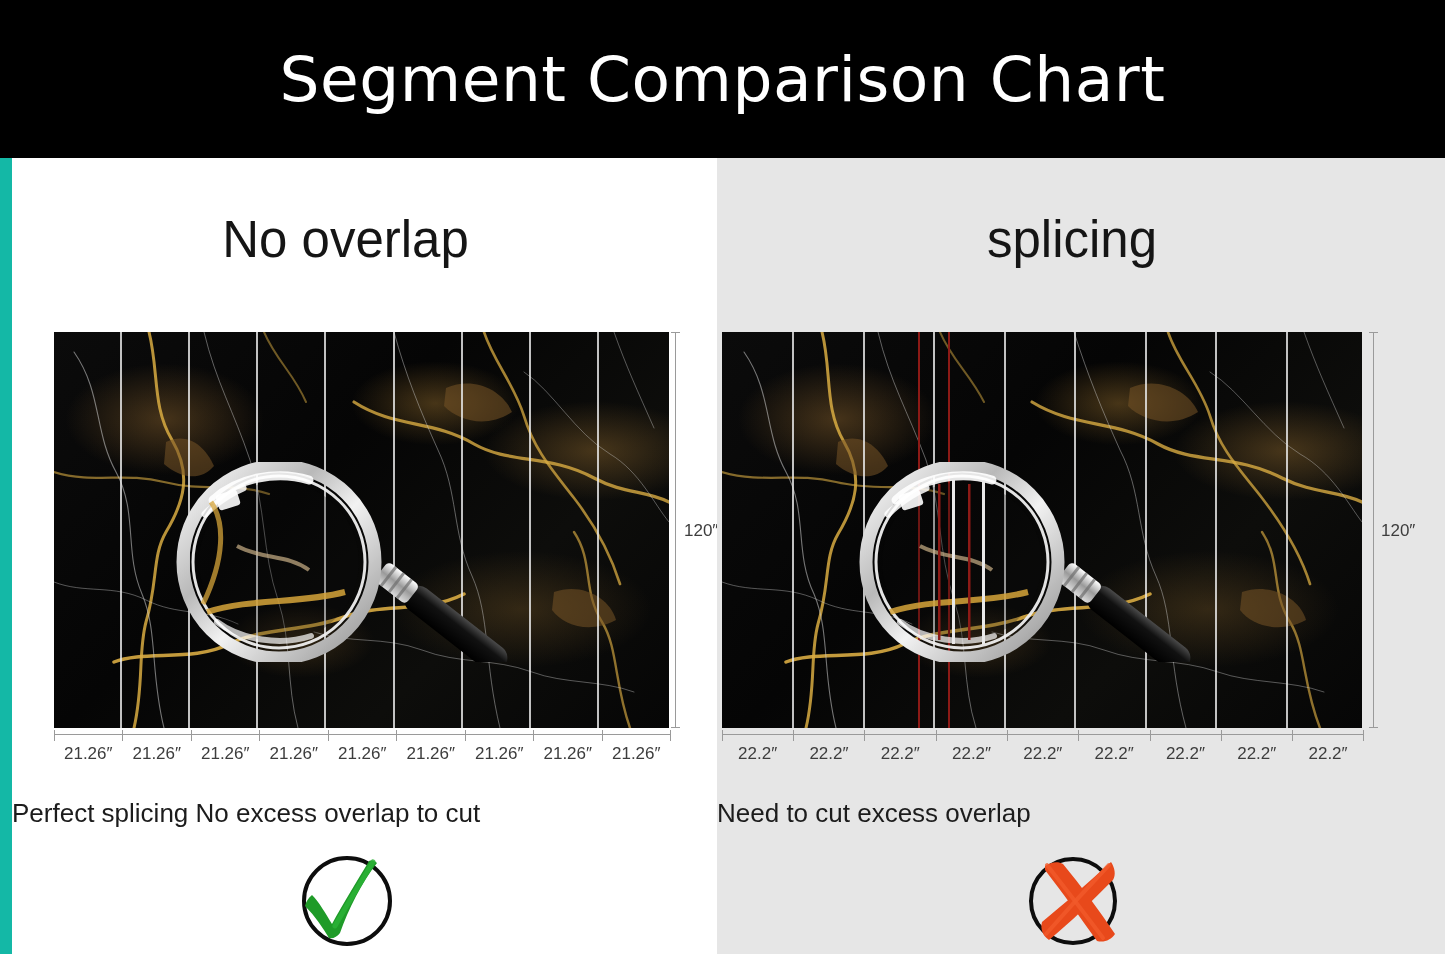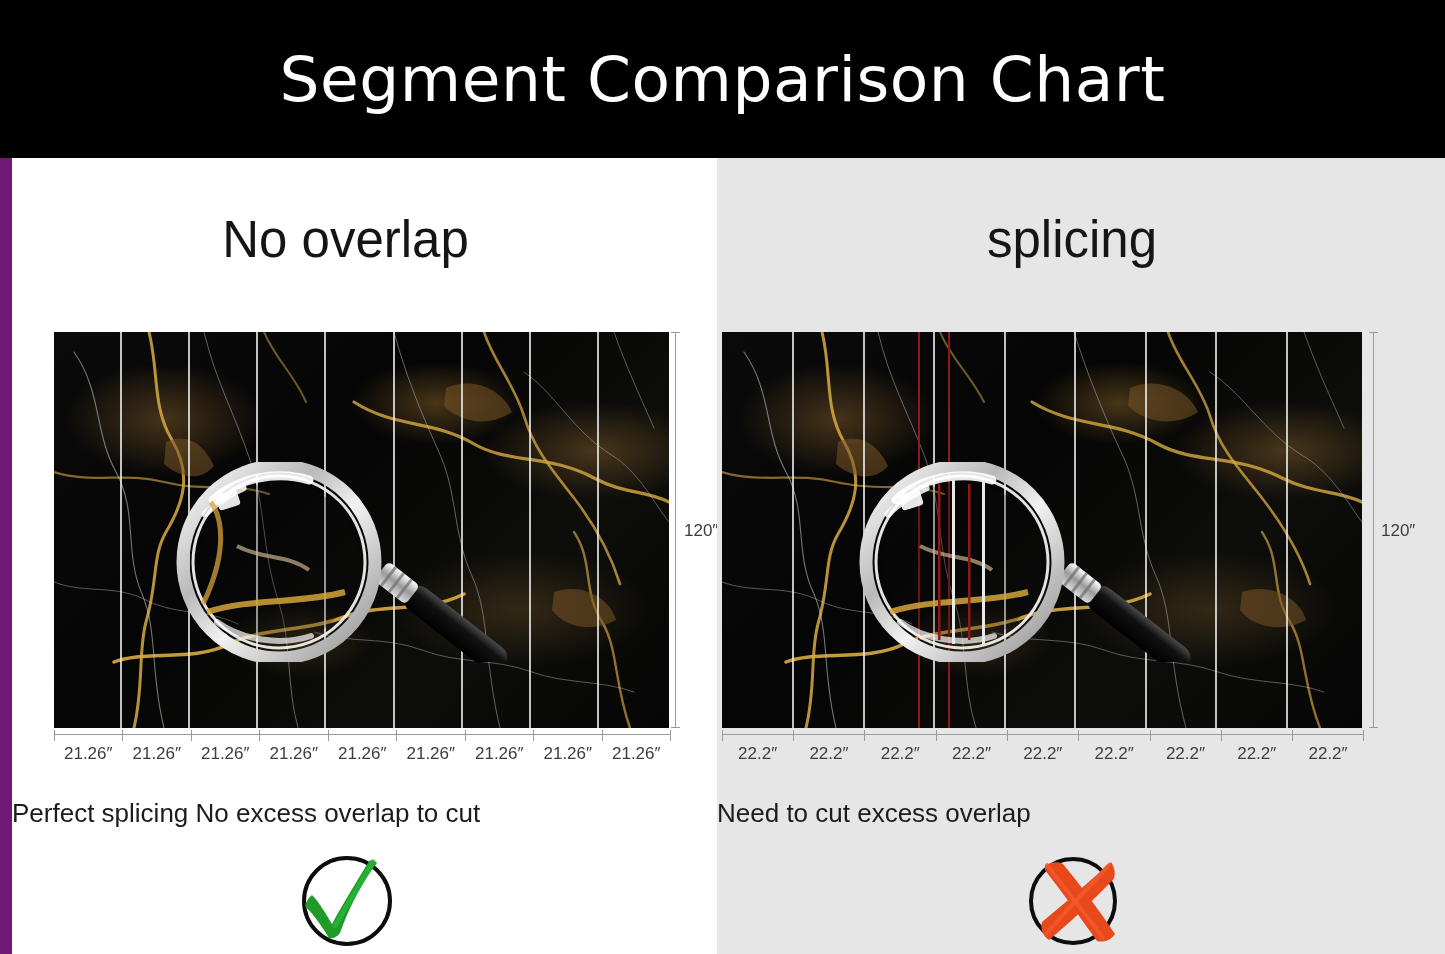--- a/index.html
+++ b/index.html
@@ -9,21 +9,21 @@
     height: 954px;
     overflow: hidden;
     background: #ffffff;
     font-family: "Liberation Sans", sans-serif;
   }
 
   #root {
     position: relative;
     width: 1142px;
     height: 954px;
-    background: #701a75;
+    background: #14b8a6;
   }
 
   
   .header {
     position: absolute;
     left: 0; top: 0;
     width: 1445px;
     height: 158px;
     background: #000000;
     display: flex;

